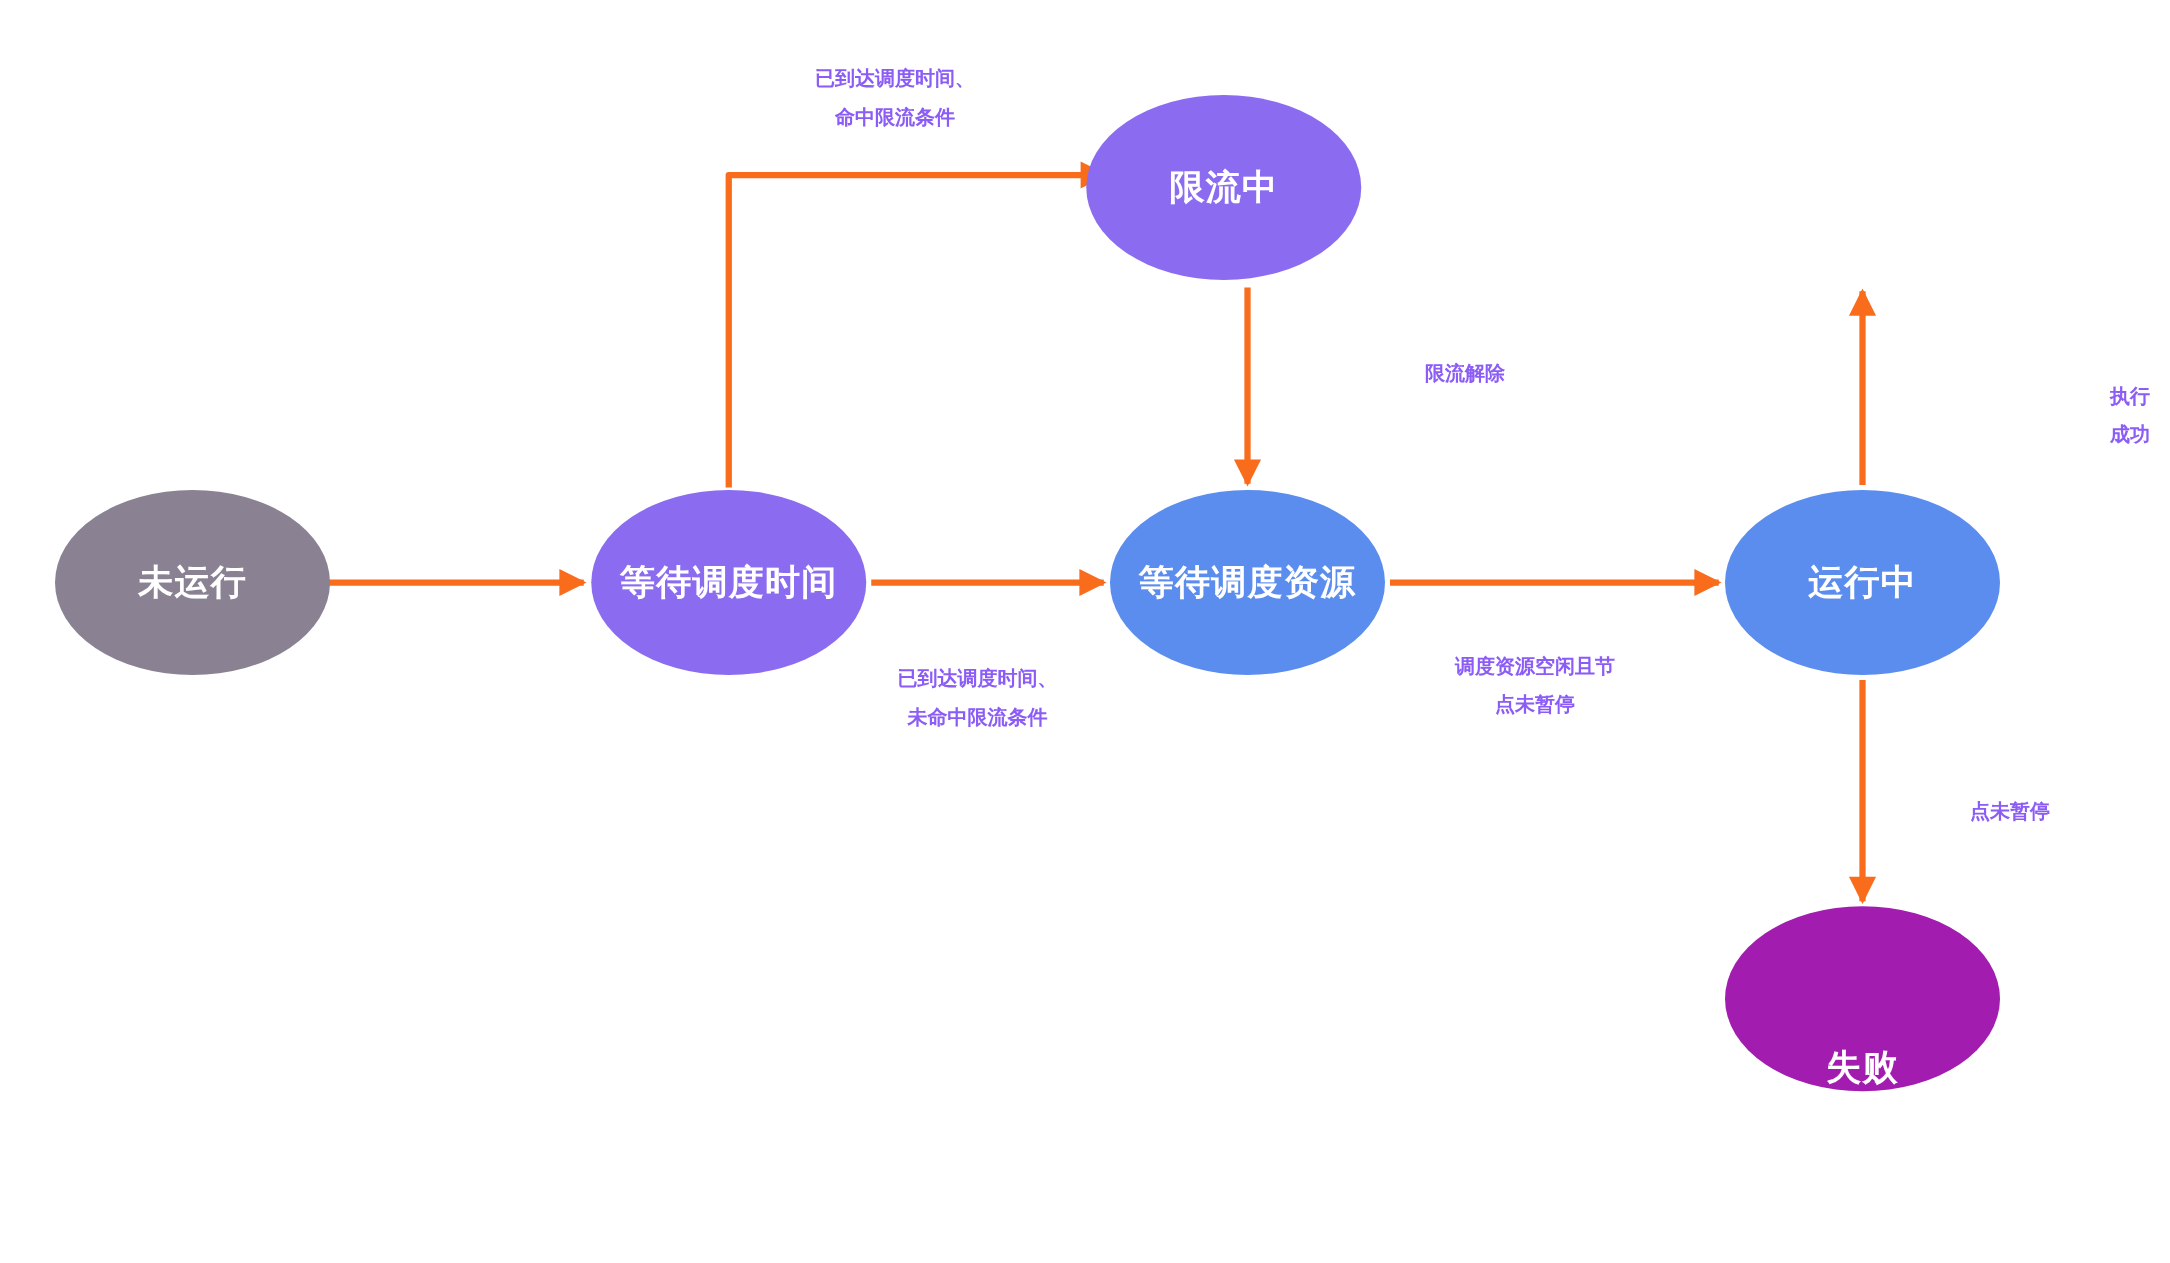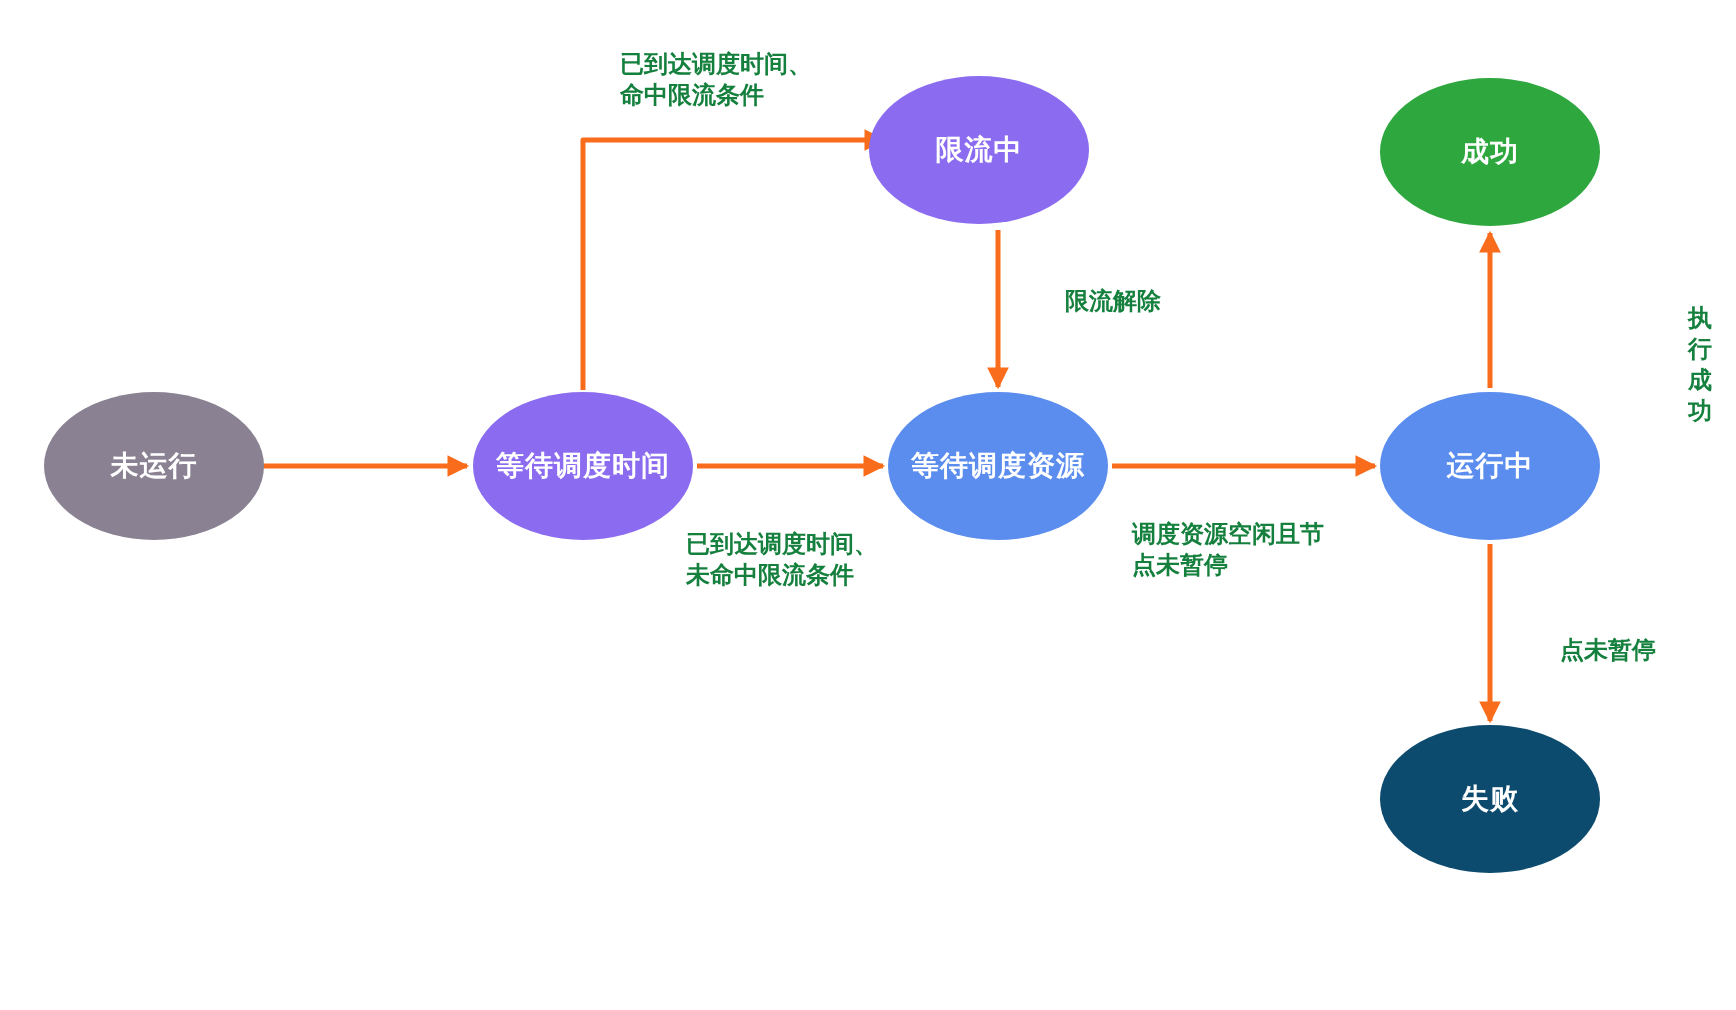--- a/index.html
+++ b/index.html
@@ -42,29 +42,29 @@
     color: #FFFFFF;
     font-size: 28px;
     font-weight: 700;
     letter-spacing: 1px;
     white-space: nowrap;
   }
   .node-gray   { background: #8A8292; }
   .node-purple { background: #8B6CF0; }
   .node-blue   { background: #5B8DEF; }
   .node-green  { background: #2EA83E; }
-  .node-red    { background: #0c4a6e; }
+  .node-red    { background: #a21caf; align-items: flex-end; }
   .edge-label {
     position: absolute;
     transform: translateX(-50%);
-    color: #15803d;
-    font-size: 24px;
+    color: #8b5cf6;
+    font-size: 16px;
     font-weight: 700;
     line-height: 31px;
-    text-align: left;
+    text-align: center;
     white-space: pre-line;
   }
 </style>
 </head>
 <body>
 
 <div class="canvas">
 
   <svg class="edges-layer" width="1736" height="1010" viewBox="0 0 1736 1010">
     <defs>
@@ -94,31 +94,28 @@
   </div>
 
   <div class="node node-blue" style="left:888px; top:392px;">
     <span class="node-label">等待调度资源</span>
   </div>
 
   <div class="node node-blue" style="left:1380px; top:392px;">
     <span class="node-label">运行中</span>
   </div>
 
-  <div class="node node-green" style="left:1380px; top:78px;">
-    <span class="node-label">成功</span>
-  </div>
 
   <div class="node node-red" style="left:1380px; top:725px;">
     <span class="node-label">失败</span>
   </div>
 
   <div class="edge-label" style="left:716px; top:48px;">已到达调度时间、
 命中限流条件</div>
-  <div class="edge-label" style="left:1113px; top:285px;">限流解除</div>
+  <div class="edge-label" style="left:1172px; top:285px;font-family:Liberation Mono, monospace;">限流解除</div>
   <div class="edge-label" style="left:782px; top:528px;">已到达调度时间、
 未命中限流条件</div>
   <div class="edge-label" style="left:1228px; top:518px;">调度资源空闲且节
 点未暂停</div>
   <div class="edge-label" style="left:1704px; top:302px;">执行成功</div>
   <div class="edge-label" style="left:1608px; top:634px;">点未暂停</div>
 
 </div>
 
 </body></html>

